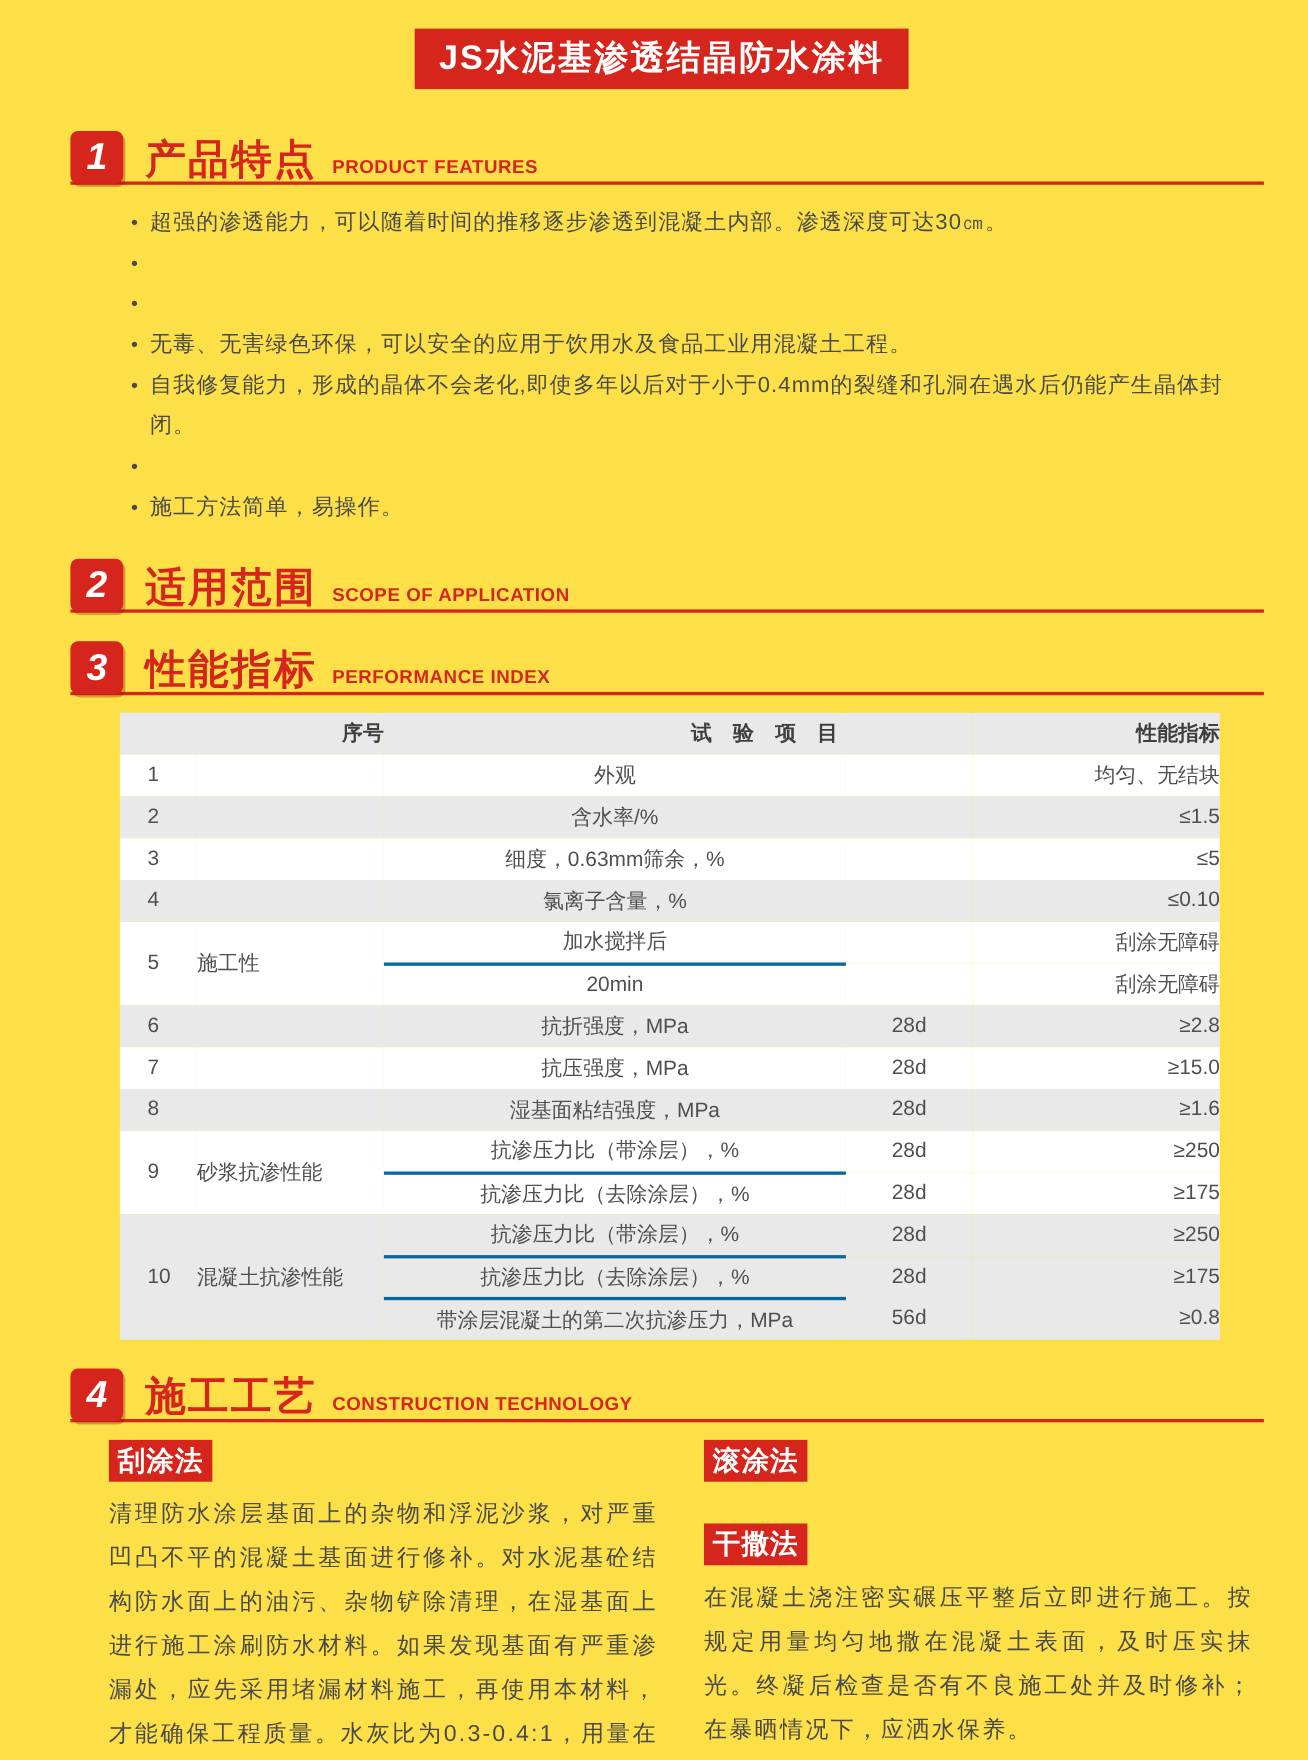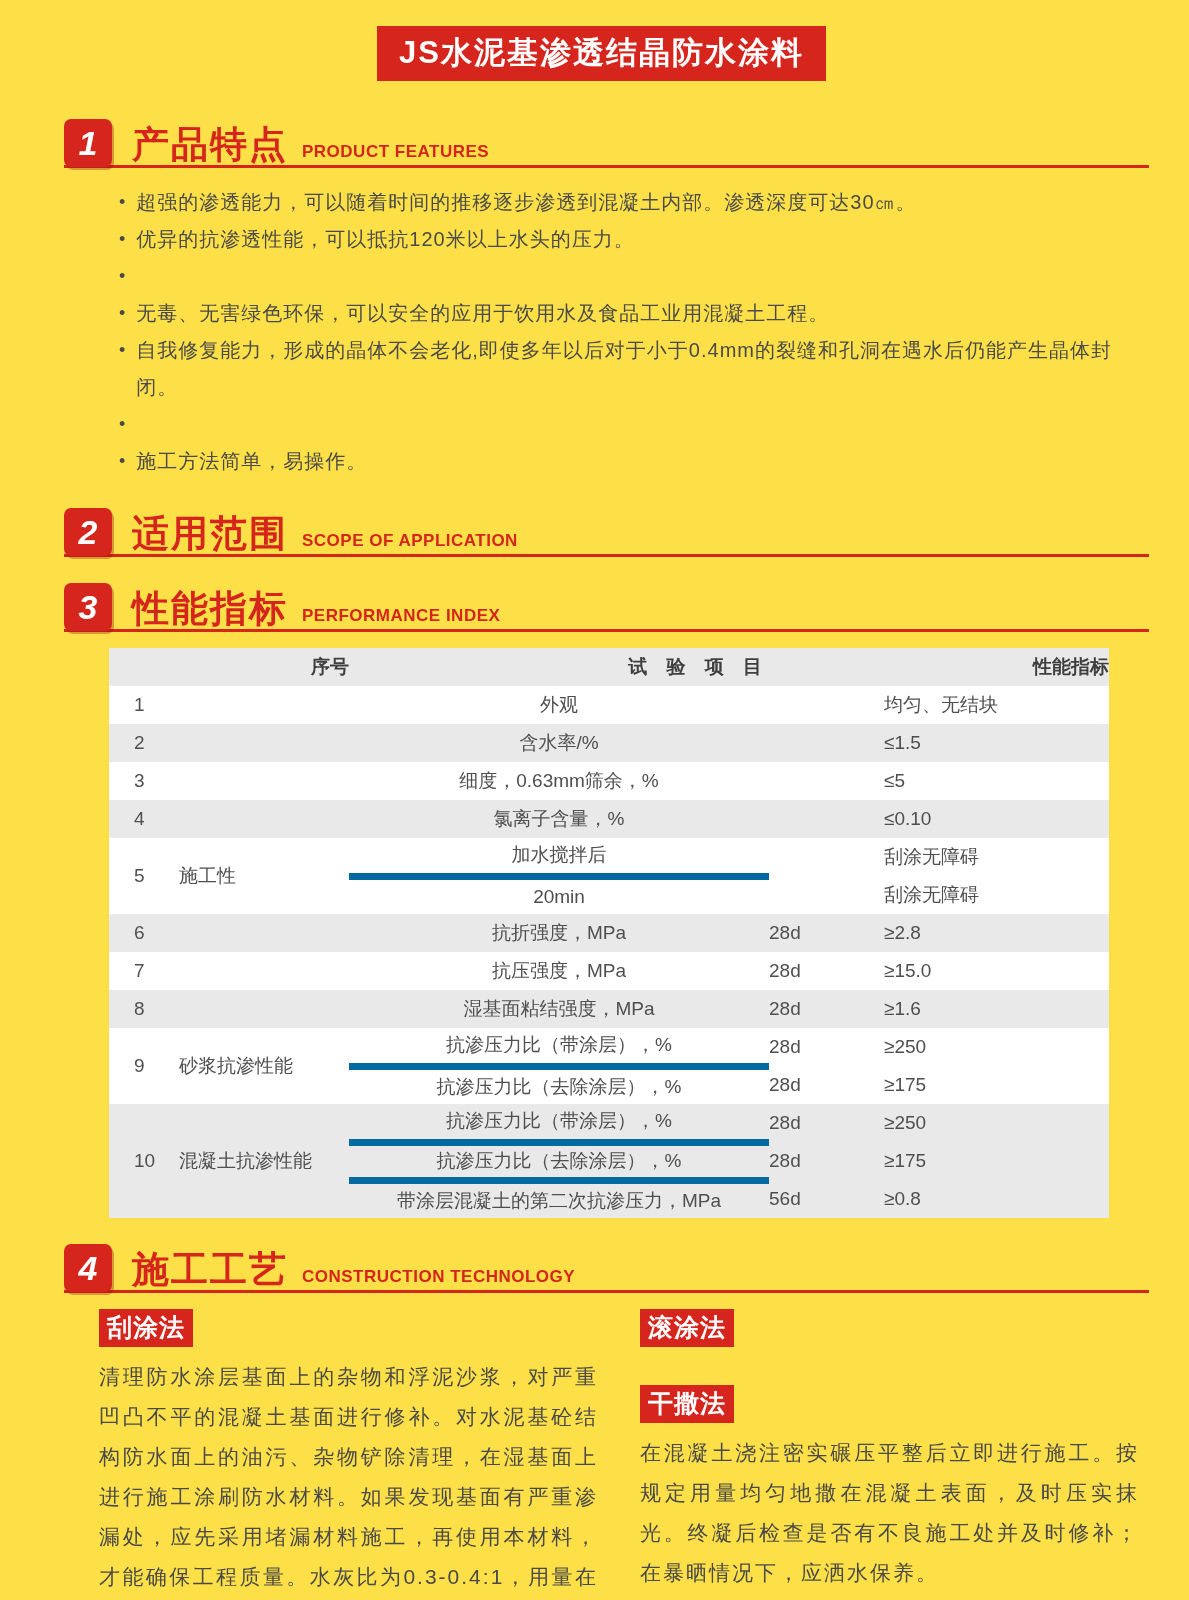--- a/index.html
+++ b/index.html
@@ -103,29 +103,29 @@
     font-size: 19px;
     color: #4f4f4f;
   }
   .perf-table td, .perf-table th { padding: 0; vertical-align: middle; }
   .perf-table tr { height: 38px; }
   .perf-table .g { background: #e9e9e9; }
   .perf-table .w { background: #ffffff; }
   .c-no   { width: 70px;  padding-left: 25px !important; text-align: left; }
   .c-cat  { width: 170px; text-align: left; }
   .c-item { width: 420px; text-align: center; }
-  .c-age  { width: 115px; text-align: left; }
-  .c-val  { width: 225px; text-align: left; }
+  .c-age  { width: 115px; text-align: center; }
+  .c-val  { width: 225px; text-align: right; }
   .perf-table th {
     font-weight: bold;
     color: #3f3f3f;
     text-align: right;
   }
   th.c-item { letter-spacing: 7px; }
-  .sep { border-bottom: 7px solid #0369a1; }
+  .sep { border-bottom: 3px solid #0369a1; }
   .subrow { height: 36px; }
 
   
   .cols { display: flex; margin: 16px 50px 0 85px; }
   .col-left  { width: 515px; margin-right: 42px; }
   .col-right { width: 515px; }
   .method-tag {
     display: inline-block;
     background: #d5251d;
     color: #ffffff;
@@ -165,21 +165,20 @@
     <div class="sec-title">产品特点</div>
     <div class="sec-sub">PRODUCT FEATURES</div>
   </div>
   <div class="bullets">
     <div class="bullet-item">
       <span class="bullet-dot">•</span>
       <span>超强的渗透能力，可以随着时间的推移逐步渗透到混凝土内部。渗透深度可达30㎝。</span>
     </div>
     <div class="bullet-item">
       <span class="bullet-dot">•</span>
-      <span>优异的抗渗透性能，可以抵抗120米以上水头的压力。</span>
     </div>
     <div class="bullet-item">
       <span class="bullet-dot">•</span>
     </div>
     <div class="bullet-item">
       <span class="bullet-dot">•</span>
       <span>无毒、无害绿色环保，可以安全的应用于饮用水及食品工业用混凝土工程。</span>
     </div>
     <div class="bullet-item">
       <span class="bullet-dot">•</span>

